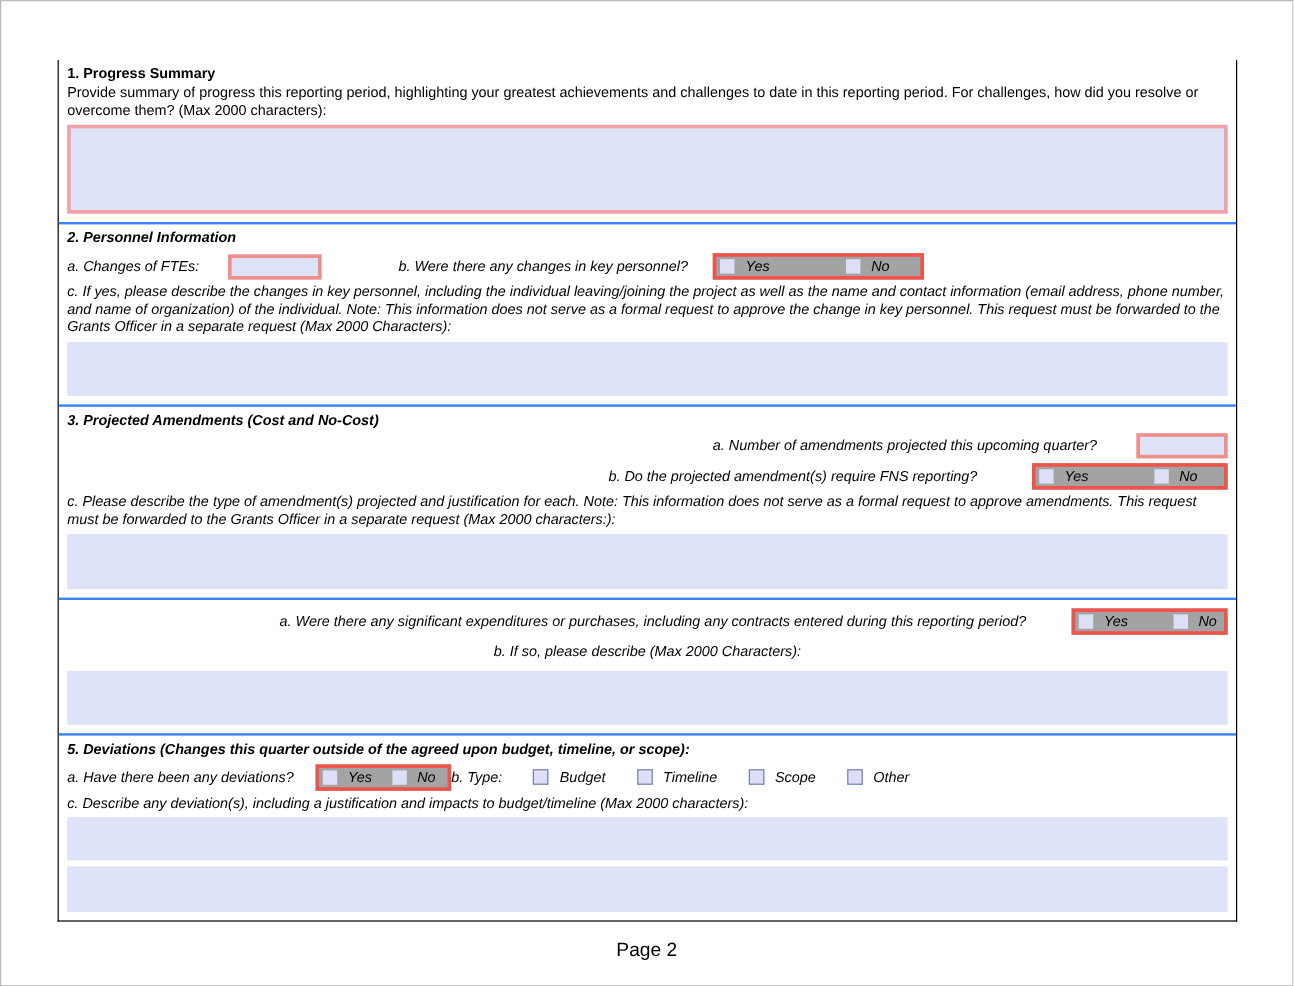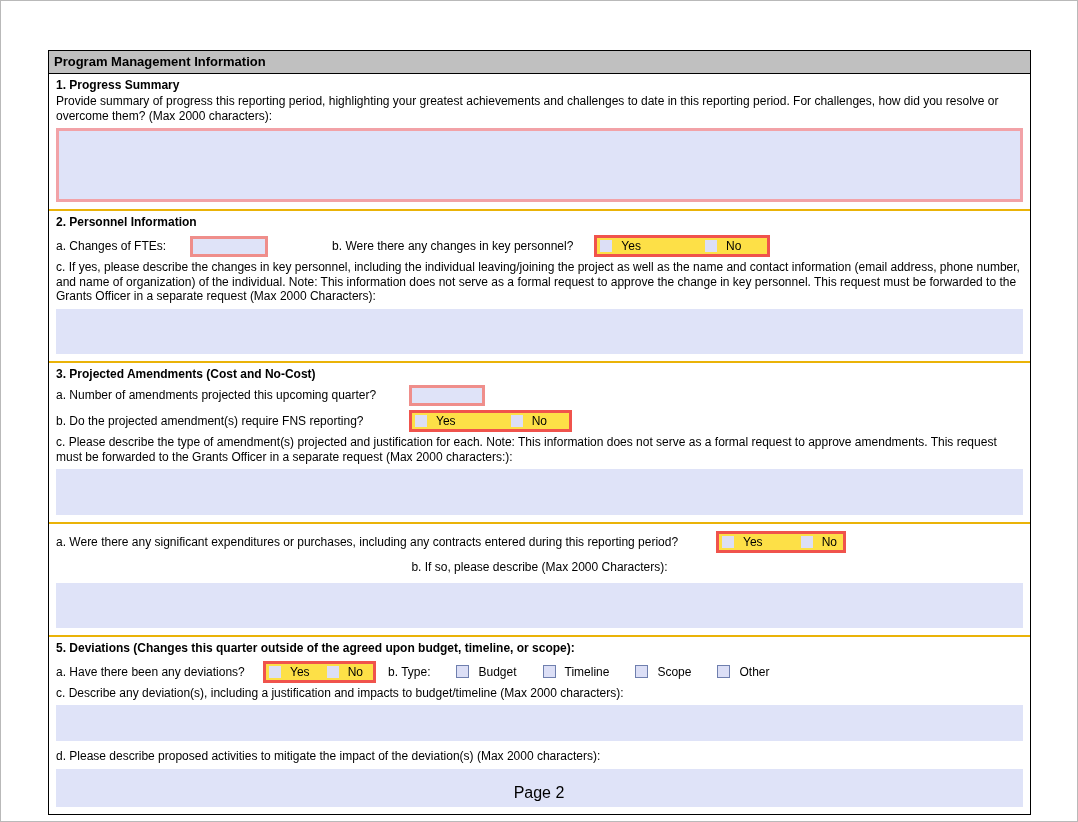--- a/index.html
+++ b/index.html
@@ -14,86 +14,85 @@
     border:1px solid #b9b9b9; background:#fff;
   }
   .form { position:absolute; left:47px; top:49px; width:983px; }
 
   .form-header {
     background:#c0c0c0; border:1px solid #000;
     padding:3px 5px 4px; font-weight:bold; font-size:13px;
   }
   .form-main { border:1px solid #000; border-top:none; background:#fff; }
   .section { padding:3px 7px 7px; }
-  .section + .section { border-top:2px solid #eab308; }
+  .section + .section { border-top:2px solid #3b82f6;font-style:italic; }
   .section-title { font-weight:bold; margin:1px 0 2px; }
   .desc { line-height:14.6px; margin-top:1px; }
 
   .field-area {
     display:block; width:100%; background:#dfe3f8; border:none;
     margin-top:5px; resize:none; font:inherit; outline:none;
   }
   .req-pink { border:3px solid #f2a2a7; }
   .ta-s1 { height:74px; }
   .ta-s2 { height:45px; }
   .ta-s3 { height:46px; }
   .ta-s4 { height:45px; }
   .ta-s5c { height:36px; }
   .ta-s5d { height:38px; }
 
   .row { display:flex; align-items:center; margin:6px 0 3px; }
-  .row-tight { margin:4px 0 3px; }
+  .row-tight { margin:4px 0 3px;justify-content:flex-end; }
 
   .field-input {
     background:#dfe3f8; border:3px solid #ef8e8b; height:21px;
     font:inherit; padding:0 3px; outline:none;
   }
   .inp-fte { width:78px; margin-left:24px; }
   .inp-amend { width:76px; }
 
   .lbl { flex:none; }
   .lbl-353 { width:353px; }
   .lbl-660 { width:660px; }
   .lbl-207 { width:207px; }
   .gap46 { margin-left:64px; }
   .gap21 { margin-left:21px; }
 
   .yn {
     display:flex; align-items:center; flex:none;
-    background:#fde047; border:3px solid #f0534c; height:22px; padding-left:3px;
+    background:#a3a3a3; border:3px solid #f0534c; height:22px; padding-left:3px;
   }
   .yn .cb { width:12px; height:12px; background:#dcdff6; flex:none; }
   .yn .yn-lbl { margin-left:9px; }
   .yn .sp { flex:1; }
   .yn-2b { width:176px; } .yn-2b .endpad { width:26px; }
   .yn-3b { width:163px; } .yn-3b .endpad { width:22px; }
   .yn-4a { width:130px; } .yn-4a .endpad { width:6px; }
   .yn-5a { width:113px; } .yn-5a .endpad { width:10px; }
   .endpad { flex:none; }
 
-  .type-label { margin-left:12px; }
+  .type-label { }
   .type-item { display:flex; align-items:center; margin-left:26px; }
   .type-item .tcb {
     width:13px; height:13px; background:#dcdff6;
     border:1px solid #6f7fae; flex:none;
   }
   .type-item .tlbl { margin-left:9px; }
 
   .footer {
     position:absolute; top:783px; left:0; width:100%;
     text-align:center; font-size:16px;
   }
 </style>
 </head>
 <body>
 
 <div class="page">
   <div class="form">
 
-    <div class="form-header">Program Management Information</div>
 
     <div class="form-main">
 
       <div class="section">
         <div class="section-title">1. Progress Summary</div>
         <div class="desc">Provide summary of progress this reporting period, highlighting your greatest achievements and challenges to date in this reporting period. For challenges, how did you resolve or overcome them? (Max 2000 characters):</div>
         <textarea class="field-area req-pink ta-s1" style=""></textarea>
       </div>
 
       <div class="section">
@@ -177,21 +176,20 @@
             <span class="tcb"></span>
             <span class="tlbl">Scope</span>
           </span>
           <span class="type-item">
             <span class="tcb"></span>
             <span class="tlbl">Other</span>
           </span>
         </div>
         <div class="desc">c. Describe any deviation(s), including a justification and impacts to budget/timeline (Max 2000 characters):</div>
         <textarea class="field-area ta-s5c" style=""></textarea>
-        <div class="desc" style="margin-top:8px;">d. Please describe proposed activities to mitigate the impact of the deviation(s) (Max 2000 characters):</div>
         <textarea class="field-area ta-s5d" style=""></textarea>
       </div>
 
     </div>
   </div>
 
   <div class="footer">Page 2</div>
 </div>
 
 </body></html>

